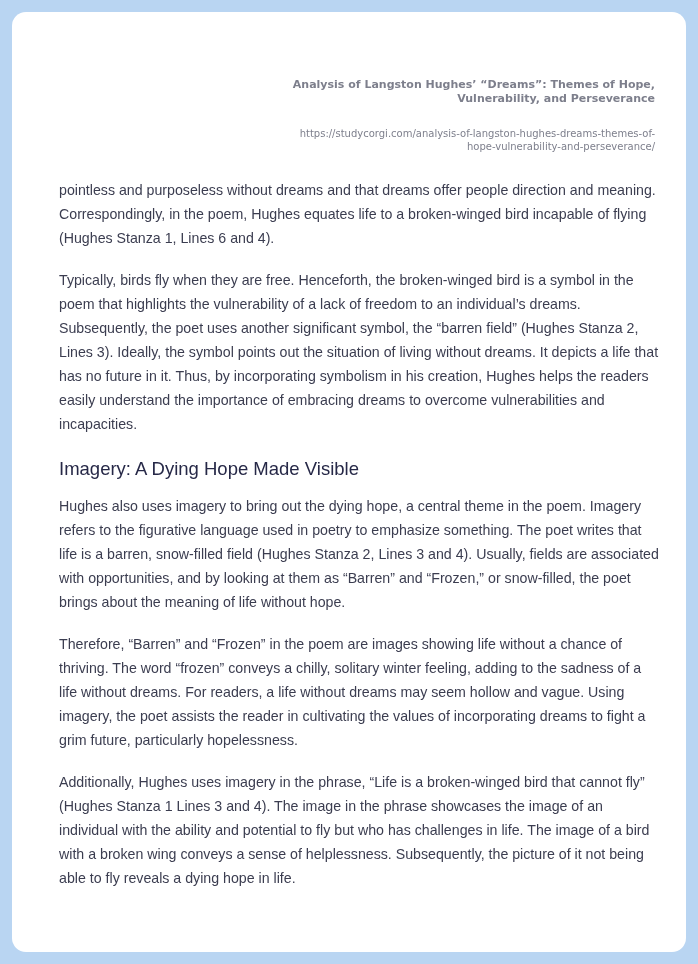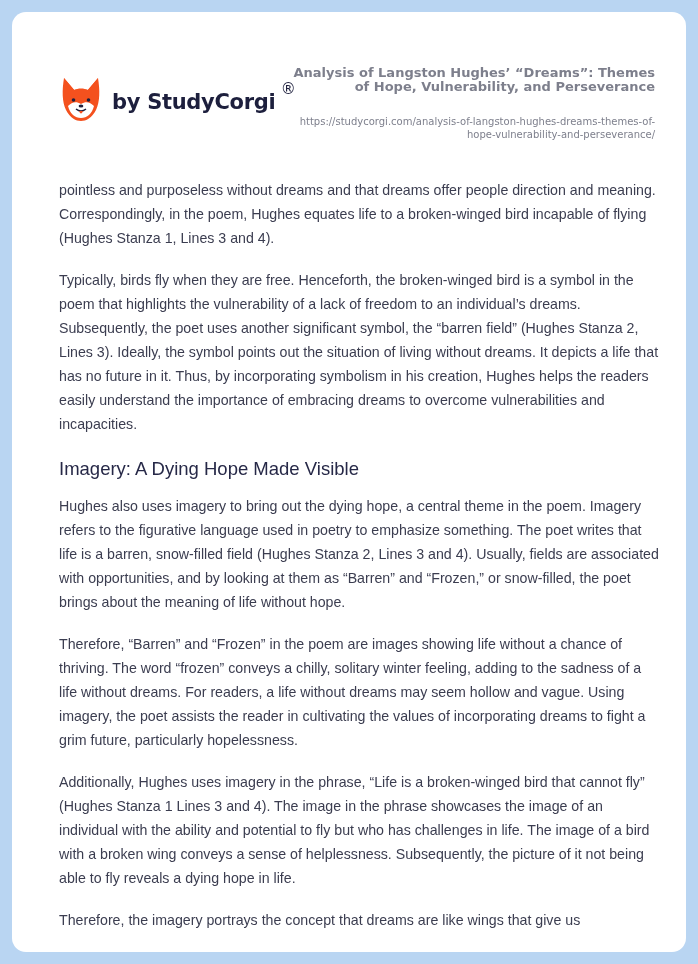--- a/index.html
+++ b/index.html
@@ -64,23 +64,24 @@
   .doc-meta {
     position: absolute;
     right: 31px;
     top: 54px;
     width: 380px;
     text-align: right;
   }
   .doc-title {
     font-family: "DejaVu Sans", sans-serif;
     font-weight: bold;
-    font-size: 13px;
+    font-size: 11px;
     line-height: 14px;
     color: #7d7f8c;
+    margin-top: 12px;
   }
   .doc-url {
     margin-top: 21px;
     font-family: "DejaVu Sans", sans-serif;
     font-size: 10px;
     line-height: 13px;
     color: #7d7f8c;
   }
   .content {
     position: absolute;
@@ -103,52 +104,28 @@
     font-size: 18.5px;
     line-height: 30px;
     color: #262847;
   }
 </style>
 </head>
 <body>
 
 <div class="card">
   <div class="header">
-    <div class="logo">
-      <svg class="logo-icon" viewBox="0 0 42 46">
-
-        <path d="M4 2 L16 16 L8 24 Z" fill="#f4511e"></path>
-        <path d="M38 2 L26 16 L34 24 Z" fill="#f4511e"></path>
-
-        <path d="M4 2 C2 14 2 26 6 34 C10 42 16 45 21 45 C26 45 32 42 36 34 C40 26 40 14 38 2 L28 14 C24 12 18 12 14 14 Z" fill="#f4511e"></path>
-
-        <path d="M8 30 C12 26 16 25 21 28 C26 25 30 26 34 30 C32 38 27 42 21 42 C15 42 10 38 8 30 Z" fill="#ffffff"></path>
-
-        <circle cx="13.5" cy="24" r="1.8" fill="#1d1f3d"></circle>
-        <circle cx="28.5" cy="24" r="1.8" fill="#1d1f3d"></circle>
-
-        <ellipse cx="21" cy="30" rx="2.4" ry="1.6" fill="#1d1f3d"></ellipse>
-        <path d="M16 33 Q21 37 26 33" stroke="#1d1f3d" stroke-width="1.4" fill="none"></path>
-
-        <path d="M19 35 Q21 40 23 35 Z" fill="#f4511e"></path>
-      </svg>
-      <span class="logo-text">
-        <span>by StudyCorgi</span>
-        <span class="logo-reg">®</span>
-      </span>
-    </div>
 
     <div class="doc-meta">
       <div class="doc-title">Analysis of Langston Hughes’ “Dreams”: Themes of Hope, Vulnerability, and Perseverance</div>
       <div class="doc-url">https://studycorgi.com/analysis-of-langston-hughes-dreams-themes-of-hope-vulnerability-and-perseverance/</div>
     </div>
   </div>
 
   <div class="content">
-    <p>pointless and purposeless without dreams and that dreams offer people direction and meaning. Correspondingly, in the poem, Hughes equates life to a broken-winged bird incapable of flying (Hughes Stanza 1, Lines 3 and 4).</p>
+    <p>pointless and purposeless without dreams and that dreams offer people direction and meaning. Correspondingly, in the poem, Hughes equates life to a broken-winged bird incapable of flying (Hughes Stanza 1, Lines 6 and 4).</p>
     <p>Typically, birds fly when they are free. Henceforth, the broken-winged bird is a symbol in the poem that highlights the vulnerability of a lack of freedom to an individual’s dreams. Subsequently, the poet uses another significant symbol, the “barren field” (Hughes Stanza 2, Lines 3). Ideally, the symbol points out the situation of living without dreams. It depicts a life that has no future in it. Thus, by incorporating symbolism in his creation, Hughes helps the readers easily understand the importance of embracing dreams to overcome vulnerabilities and incapacities.</p>
     <h2>Imagery: A Dying Hope Made Visible</h2>
     <p>Hughes also uses imagery to bring out the dying hope, a central theme in the poem. Imagery refers to the figurative language used in poetry to emphasize something. The poet writes that life is a barren, snow-filled field (Hughes Stanza 2, Lines 3 and 4). Usually, fields are associated with opportunities, and by looking at them as “Barren” and “Frozen,” or snow-filled, the poet brings about the meaning of life without hope.</p>
     <p>Therefore, “Barren” and “Frozen” in the poem are images showing life without a chance of thriving. The word “frozen” conveys a chilly, solitary winter feeling, adding to the sadness of a life without dreams. For readers, a life without dreams may seem hollow and vague. Using imagery, the poet assists the reader in cultivating the values of incorporating dreams to fight a grim future, particularly hopelessness.</p>
     <p>Additionally, Hughes uses imagery in the phrase, “Life is a broken-winged bird that cannot fly” (Hughes Stanza 1 Lines 3 and 4). The image in the phrase showcases the image of an individual with the ability and potential to fly but who has challenges in life. The image of a bird with a broken wing conveys a sense of helplessness. Subsequently, the picture of it not being able to fly reveals a dying hope in life.</p>
-    <p>Therefore, the imagery portrays the concept that dreams are like wings that give us</p>
   </div>
 </div>
 
 </body></html>

